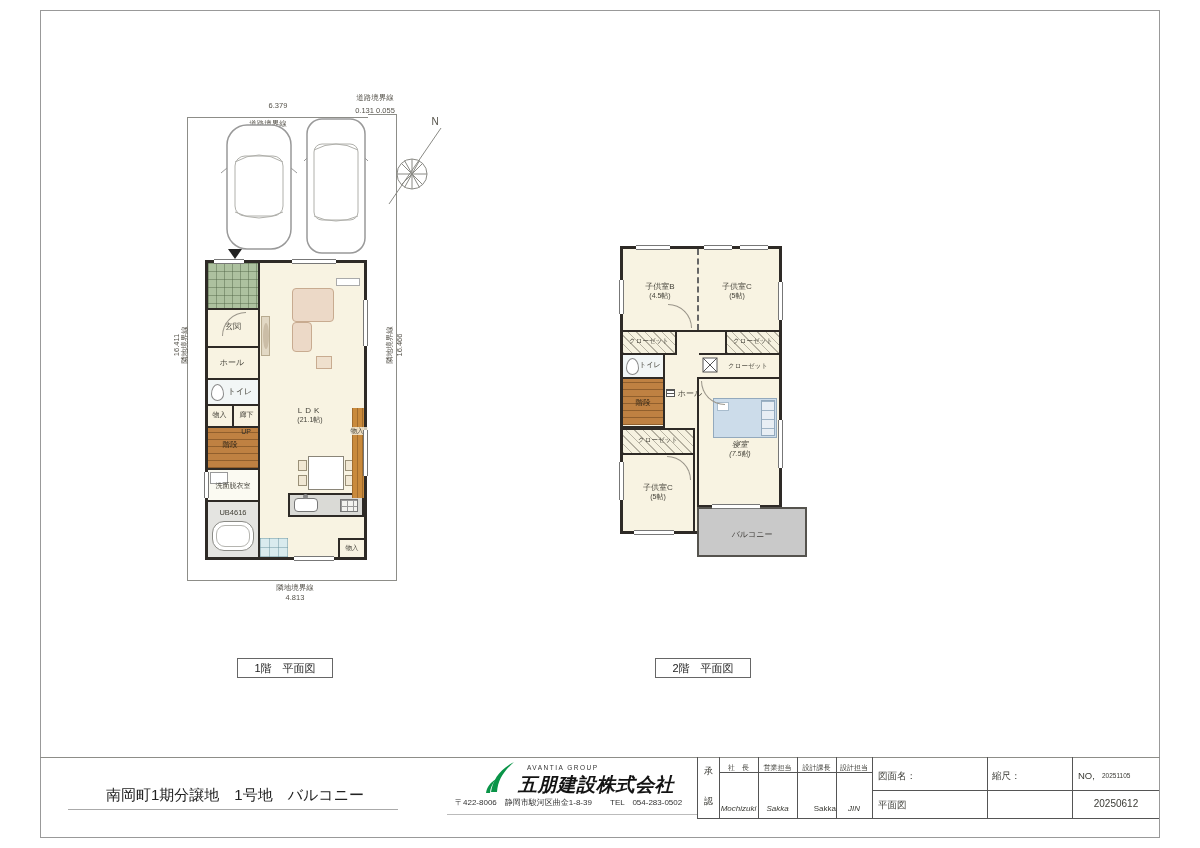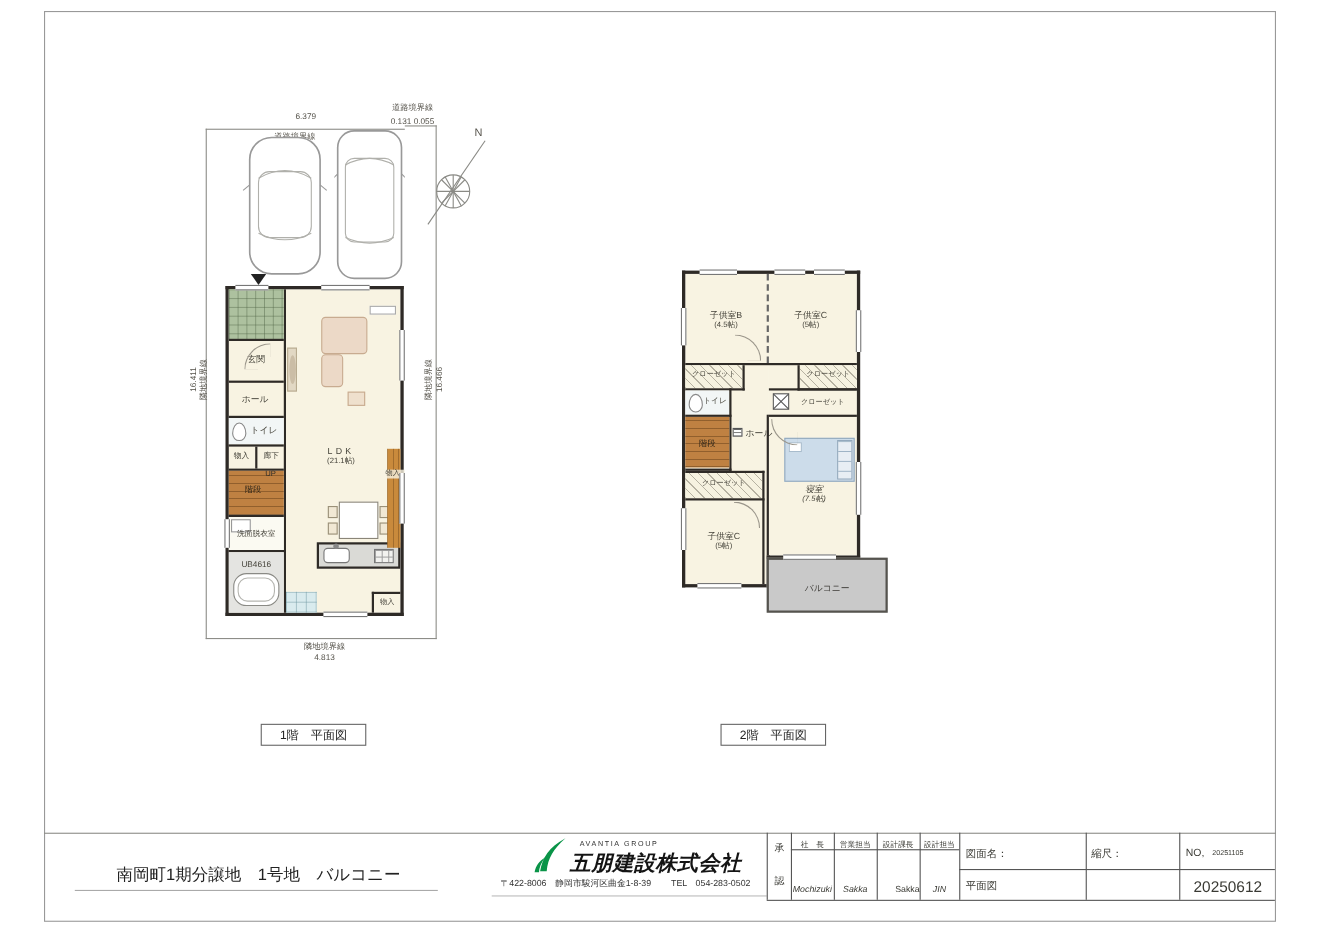--- a/index.html
+++ b/index.html
@@ -296,13 +296,13 @@
 <div class="tb" style="left:719px;top:804px;width:39px;text-align:center;font-size:8px;font-style:italic;">Mochizuki</div>
 <div class="tb" style="left:758px;top:804px;width:39px;text-align:center;font-size:8px;font-style:italic;">Sakka</div>
 <div class="tb" style="left:797px;top:804px;width:39px;text-align:right;font-size:8px;">Sakka</div>
 <div class="tb" style="left:836px;top:804px;width:36px;text-align:center;font-size:8px;font-style:italic;">JIN</div>
 
 <div class="tb" style="left:878px;top:770px;font-size:9.5px;">図面名：</div>
 <div class="tb" style="left:878px;top:799px;font-size:9.5px;">平面図</div>
 <div class="tb" style="left:992px;top:770px;font-size:9.5px;">縮尺：</div>
 <div class="tb" style="left:1078px;top:770px;font-size:9.5px;">NO,</div>
 <div class="tb" style="left:1102px;top:772px;font-size:6.5px;">20251105</div>
-<div class="tb" style="left:1085px;top:798px;width:62px;text-align:center;font-size:14px;">20250612</div>
+<div class="tb" style="left:1085px;top:798px;width:62px;text-align:center;font-size:10px;">20250612</div>
 
 </body></html>

